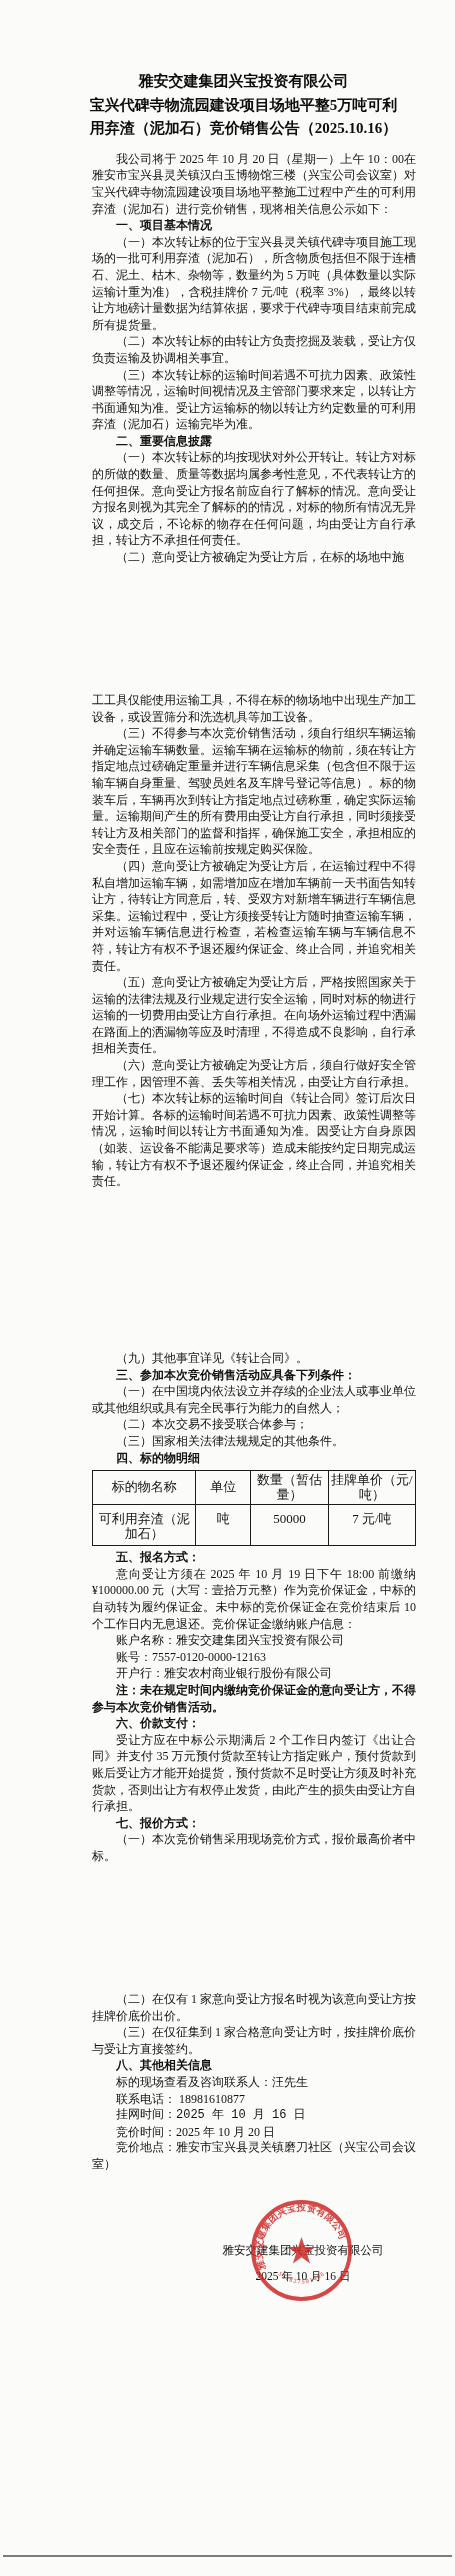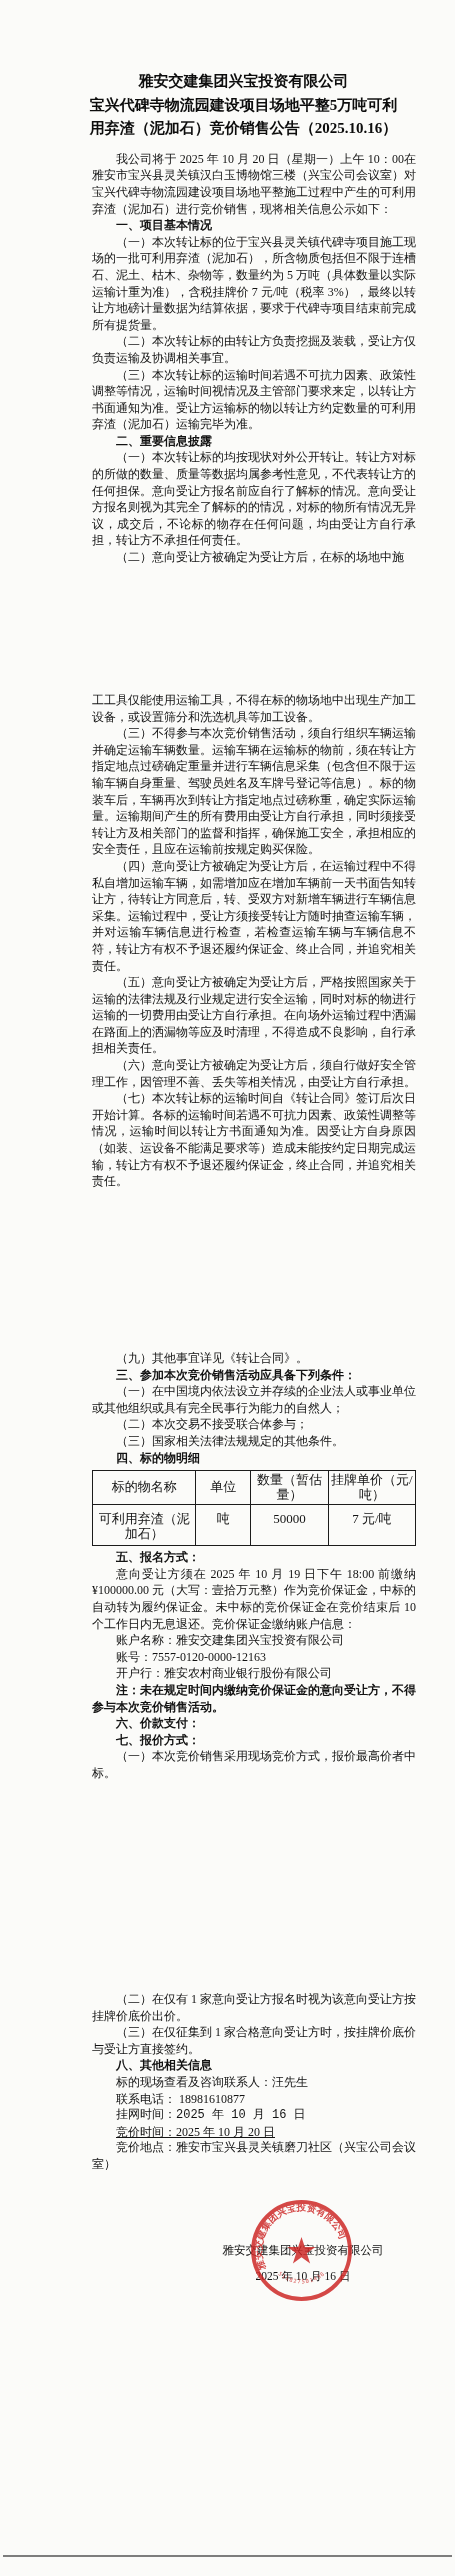--- a/index.html
+++ b/index.html
@@ -16,21 +16,21 @@
   .ind { text-indent:2em; }
   .head { font-family:"Liberation Sans","DejaVu Sans",sans-serif; font-weight:bold; }
   .boldline { font-family:"Liberation Sans","DejaVu Sans",sans-serif; font-weight:bold; }
   table.lot { width:100%; border-collapse:collapse; margin-top:3.4px;
     font-size:13px; text-align:center; }
   table.lot th, table.lot td { border:1.1px solid #1c1c1c; font-weight:normal;
     padding:1.1px 2.3px; line-height:15.5px; }
   table.lot th { height:18.4px; }
   table.lot td { height:33px; vertical-align:top; padding-top:6px; }
   .gap14 { margin-top:8px;font-family:Liberation Mono, monospace; }
-  .gap16 { margin-top:9.2px;text-decoration:underline; }
+  .gap16 { margin-top:9.2px; }
   .sig-wrap { position:relative; margin-top:68px; height:143px; }
   .sig-text { position:relative; z-index:1; margin-left:98px; width:226px;
     text-align:center; font-size:11.5px; line-height:16.6px; }
   .sig-date { margin-top:10.3px; }
   .seal { position:absolute; top:-45px; left:156px; z-index:2; opacity:0.82; }
   .bottom-line { position:absolute; top:2555px; left:2.9px; width:449px; height:1.7px;
     background:#7d7d7d; }
 </style>
 </head>
 <body>
@@ -98,20 +98,21 @@
     </tbody>
       </table>
 
     <p class="body ind head" style="margin-top:3.4px">五、报名方式：</p>
     <p class="body ind">意向受让方须在 2025 年 10 月 19 日下午 18:00 前缴纳¥100000.00 元（大写：壹拾万元整）作为竞价保证金，中标的自动转为履约保证金。未中标的竞价保证金在竞价结束后 10 个工作日内无息退还。竞价保证金缴纳账户信息：</p>
     <p class="body ind">账户名称：雅安交建集团兴宝投资有限公司</p>
     <p class="body ind">账号：7557-0120-0000-12163</p>
     <p class="body ind">开户行：雅安农村商业银行股份有限公司</p>
     <p class="body ind boldline">注：未在规定时间内缴纳竞价保证金的意向受让方，不得参与本次竞价销售活动。</p>
     <p class="body ind head">六、价款支付：</p>
+    <p class="body ind">受让方应在中标公示期满后 2 个工作日内签订《出让合同》并支付 35 万元预付货款至转让方指定账户，预付货款到账后受让方才能开始提货，预付货款不足时受让方须及时补充货款，否则出让方有权停止发货，由此产生的损失由受让方自行承担。</p>
     <p class="body ind head">七、报价方式：</p>
     <p class="body ind">（一）本次竞价销售采用现场竞价方式，报价最高价者中标。</p>
   </div>
 </div>
 
 <div class="page" style="top:1991px">
   <div class="content">
     <p class="body ind">（二）在仅有 1 家意向受让方报名时视为该意向受让方按挂牌价底价出价。</p>
     <p class="body ind">（三）在仅征集到 1 家合格意向受让方时，按挂牌价底价与受让方直接签约。</p>
     <p class="body ind head">八、其他相关信息</p>

